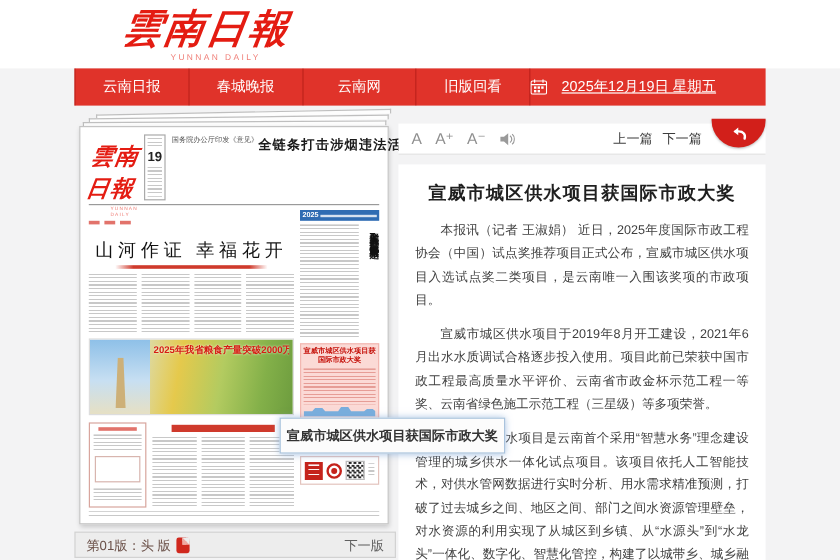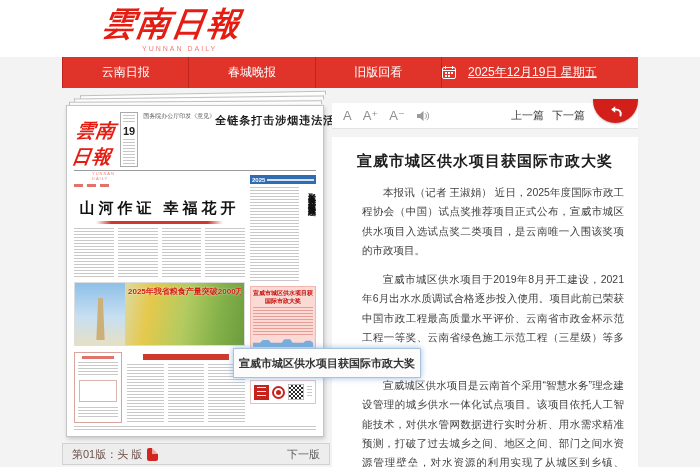--- a/index.html
+++ b/index.html
@@ -44,21 +44,21 @@
   .np-date .ft { height:10px; }
   .np-date .ft.b { flex:1; }
   .np-toplead { flex:1; display:flex; }
   .np-kicker { font-size:6px; color:#555; text-align:center; white-space:nowrap; overflow:hidden; }
   .np-hl1 { font-size:11px; font-weight:bold; color:#1a1a1a; text-align:center; letter-spacing:1px; margin:1px 0 3px; white-space:nowrap; overflow:hidden; }
   .np-toplead .cols { flex:1; }
   .np-rule { border:none; border-top:1px solid #9a9a9a; margin:3px 0 4px; }
 
   .np-cols { display:flex; gap:5px; height:248px; }
   .np-left { flex:1; display:flex; flex-direction:column; }
-  .main-hl { font-size:15px; font-weight:bold; color:#111; text-align:center; letter-spacing:4px; white-space:nowrap; overflow:hidden;margin-top:24px; }
+  .main-hl { font-size:15px; font-weight:normal; color:#111; text-align:center; letter-spacing:4px; white-space:nowrap; overflow:hidden;margin-top:24px; }
   .red-sub { height:3px; margin:3px 22px 4px; background:linear-gradient(to right,transparent,#cf3a2c 12%,#cf3a2c 88%,transparent); }
   .c-top { height:50px; }
   .photo { height:64px; display:flex; margin:4px 0; border:1px solid #ddd; overflow:hidden; }
   .ph-tower { width:50px; background:linear-gradient(#8ec0e8 0%,#c7dff2 55%,#e6e0c4 100%); position:relative; }
   .ph-tower::after { content:""; position:absolute; left:19px; bottom:5px; width:13px; height:42px; background:#cdb078; clip-path:polygon(32% 0,68% 0,82% 100%,18% 100%); }
   .ph-field { flex:1; position:relative; background:linear-gradient(100deg,#ddd9a0 0%,#e5c94c 22%,#b3cb60 50%,#83b049 78%,#6d9c3e 100%); }
   .ph-hl { position:absolute; top:3px; left:3px; right:3px; color:#d61c12; font-weight:bold; font-size:8px; text-align:center; text-shadow:0 0 2px rgba(255,255,255,.9); white-space:nowrap; overflow:hidden; }
   .np-lower { flex:1; display:flex; gap:5px; margin-top:2px; }
   .notice { width:48px; border:1px solid #d8a59d; padding:3px; display:flex; flex-direction:column; gap:3px; }
   .notice .inner { border:1px solid #d8b5ae; flex:0 0 22px; margin:2px 1px; }
@@ -97,36 +97,37 @@
   .toolbar { position:absolute; left:332px; top:103px; width:306px; height:26px; background:#fff; border-bottom:1px solid #e2e2e2; display:flex; align-items:center; gap:11px; padding:0 11px; z-index:3; }
   .fbtn { color:#8f8f8f; font-size:13px; cursor:pointer; line-height:1; }
   .spk { width:13px; height:12px; cursor:pointer; }
   .tb-nav { margin-left:auto; margin-right:42px; font-size:11px; color:#3c3c3c; display:flex; gap:8px;font-family:Liberation Mono, monospace; }
   .tb-nav span { cursor:pointer; }
   .badge { position:absolute; left:593px; top:99px; width:45px; height:24px; background:#d21f1a; border-radius:0 0 50% 50% / 0 0 95% 95%; display:flex; align-items:center; justify-content:center; z-index:4; cursor:pointer; box-shadow:0 1px 2px rgba(0,0,0,.25); }
 
   
   .article { position:absolute; left:332px; top:137px; width:306px; height:330px; background:#fff; padding:13px 14px; z-index:2; }
   .article h1 { font-size:15px; color:#1f1f1f; text-align:center; letter-spacing:1px; margin:2px 0 12px; }
-  .article p { font-size:10.5px; line-height:1.85; color:#3f3f3f; text-align:justify; text-indent:2em; margin-bottom:9px;margin-left:16px; }
+  .article p { font-size:10.5px; line-height:1.85; color:#3f3f3f; text-align:justify; text-indent:2em; margin-bottom:9px; }
 
   
   .tooltip { position:absolute; left:233px; top:348px; width:188px; height:30px; background:#fcfcfc; border:1px solid #a9c3dd; box-shadow:0 0 6px rgba(125,165,215,.75); display:flex; align-items:center; justify-content:center; font-size:11px; font-weight:bold; color:#333; z-index:20; white-space:nowrap; }
 </style>
 </head>
 <body>
 
 <div class="header">
   <div class="logo">雲南日報</div>
   <div class="logo-sub">YUNNAN DAILY</div>
 </div>
 
 <div class="nav">
   <div class="nav-item">云南日报</div>
   <div class="nav-item">春城晚报</div>
+  <div class="nav-item">云南网</div>
   <div class="nav-item">旧版回看</div>
   <div class="nav-date">
     <svg class="cal" viewBox="0 0 14 13">
       <rect x="0.5" y="1.5" width="13" height="11" rx="1.5" fill="none" stroke="#fff"></rect>
       <line x1="0.5" y1="4.5" x2="13.5" y2="4.5" stroke="#fff"></line>
       <line x1="3.5" y1="0" x2="3.5" y2="3" stroke="#fff"></line>
       <line x1="10.5" y1="0" x2="10.5" y2="3" stroke="#fff"></line>
       <rect x="3" y="6" width="2" height="2" fill="#fff"></rect>
         <rect x="6" y="6" width="2" height="2" fill="#fff"></rect>
         <rect x="9" y="6" width="2" height="2" fill="#fff"></rect>

